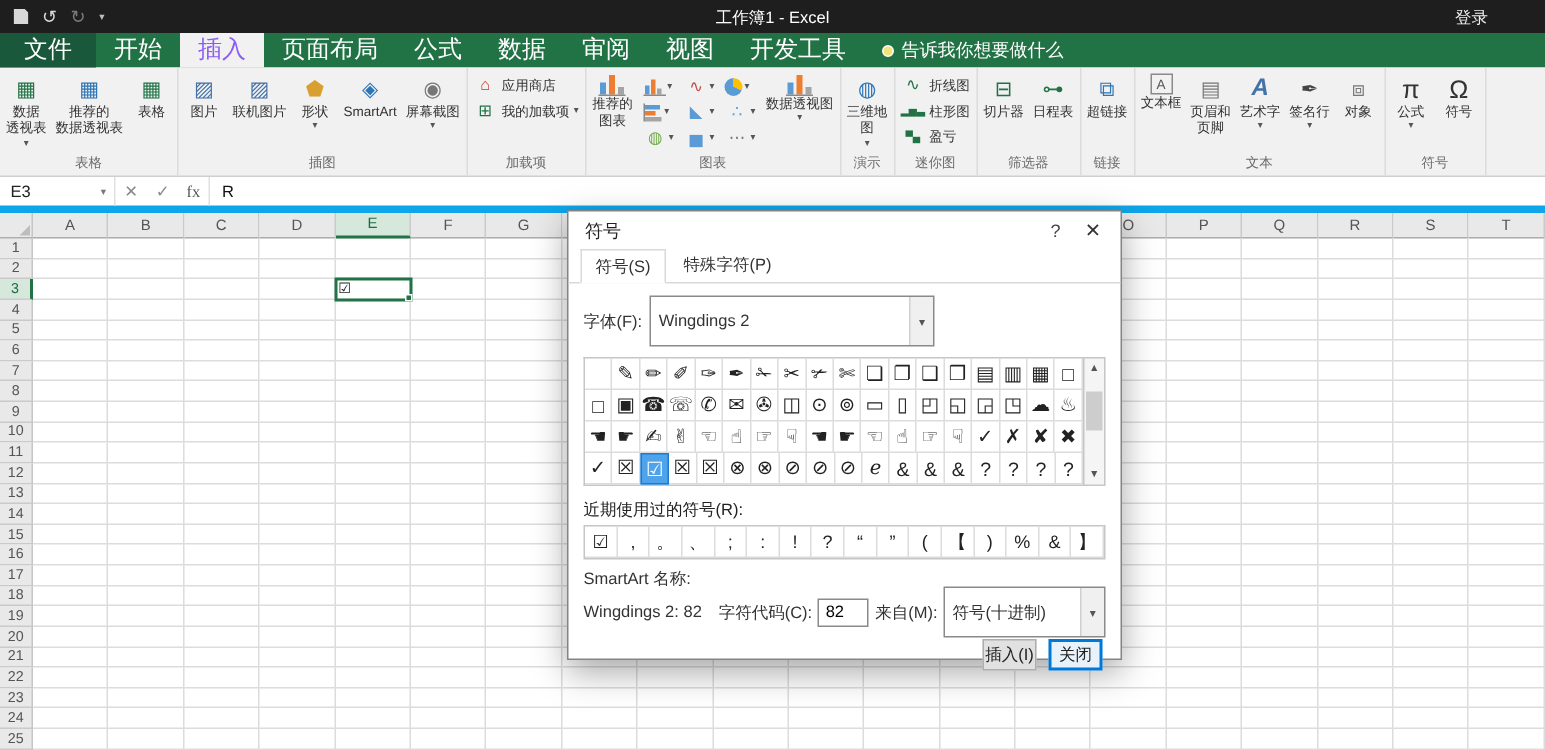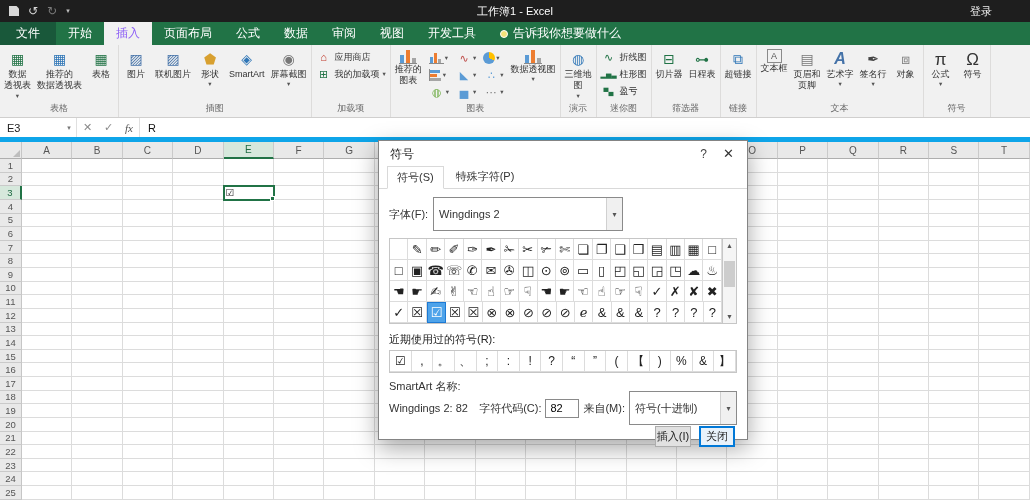--- a/index.html
+++ b/index.html
@@ -11,21 +11,21 @@
   .qat{display:flex;align-items:center;gap:9px;padding:0 9px}
   .floppy{width:10px;height:10px;background:#d8d8d8;clip-path:polygon(0 0,75% 0,100% 25%,100% 100%,0 100%)}
   .qat .gly{font-size:12px;line-height:1;color:#d8d8d8}
   .qat .gly.dis{color:#7a7a7a}
   .qat .tiny{font-size:7px;color:#bdbdbd}
   .title-text{position:absolute;left:50%;transform:translateX(-50%);font-size:11px;color:#fff;white-space:nowrap}
   .signin{position:absolute;right:38px;font-size:11px;color:#eee}
 
   
   .tabstrip{height:23px;background:#217346;display:flex;align-items:stretch;color:#fff}
-  .tab{padding:0 12px;display:flex;align-items:center;font-size:12px;white-space:nowrap;cursor:default}
+  .tab{padding:0 12px;display:flex;align-items:center;font-size:16px;white-space:nowrap;cursor:default}
   .tab.file{background:#19583a;padding:0 16px}
   .tab.active{background:#f1f1f1;color:#8b5cf6}
   .tellme{display:flex;align-items:center;gap:5px;padding:0 12px;font-size:12px}
   .bulb{width:8px;height:8px;border-radius:50%;background:#f3e27a;border:1px solid #fff}
 
   
   .ribbon{height:73px;background:#f1f1f1;border-bottom:1px solid #d0cfce;display:flex;overflow:hidden}
   .rgroup{display:flex;flex-direction:column;border-right:1px solid #dddcdb;padding:1px 1px 0}
   .rg-buttons{height:57px;display:flex;align-items:flex-start}
   .rg-label{font-size:9px;color:#6a6a6a;text-align:center;padding:0 2px 2px;white-space:nowrap}
@@ -50,21 +50,21 @@
   .ic-pie-chart-icon{width:12px;height:12px;border-radius:50%;background:conic-gradient(#ffc000 0 115deg,#5b9bd5 115deg 360deg)}
   .ic-text-box-icon{border:1px solid #8a8a8a;width:15px;height:14px;font-size:9px;color:#555}
   .ic-wordart-icon{font-style:italic;font-weight:bold;font-size:16px}
   .ic-equation-icon,.ic-symbol-icon{font-size:17px}
 
   
   .fbar{height:24px;background:#fff;border-bottom:5px solid #0ea5e9;display:flex;align-items:stretch}
   .namebox{width:62px;display:flex;align-items:center;padding-left:7px;font-size:11px;color:#222}
   .nb-dd{width:15px;display:flex;align-items:center;justify-content:center;font-size:7px;color:#777;border-right:1px solid #e0e0e0}
   .fbtn{width:21px;display:flex;align-items:center;justify-content:center;color:#8a8a8a;font-size:11px}
-  .fbtn.fx{font-family:"Liberation Serif",serif;font-style:italic;color:#555;border-right:1px solid #e0e0e0}
+  .fbtn.fx{font-family:"Liberation Serif",serif;color:#555;border-right:1px solid #e0e0e0}
   .fcontent{flex:1;display:flex;align-items:center;padding-left:8px;color:#111}
 
   
   .sheet{position:absolute;top:142px;left:0;width:1030px;height:358px;background:#fff}
   .hdrrow{display:flex;height:17px}
   .corner{width:22px;height:17px;background:#e9e9e9;border-right:1px solid #c6c6c6;border-bottom:1px solid #aeaeae;position:relative}
   .corner:after{content:"";position:absolute;right:1px;bottom:1px;border-left:7px solid transparent;border-bottom:7px solid #bdbdbd}
   .colh{width:50.4px;height:17px;background:#e9e9e9;color:#555;font-size:10px;display:flex;align-items:center;justify-content:center;border-right:1px solid #cacaca;border-bottom:1px solid #aeaeae}
   .colh.sel{background:#d6e8dc;color:#1f6b43;border-bottom:2px solid #217346}
   .srow{display:flex;height:13.64px}

